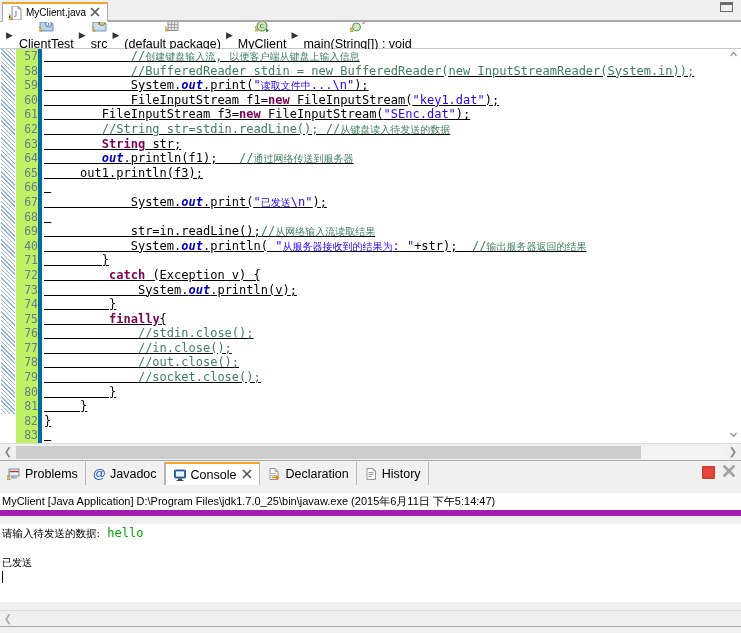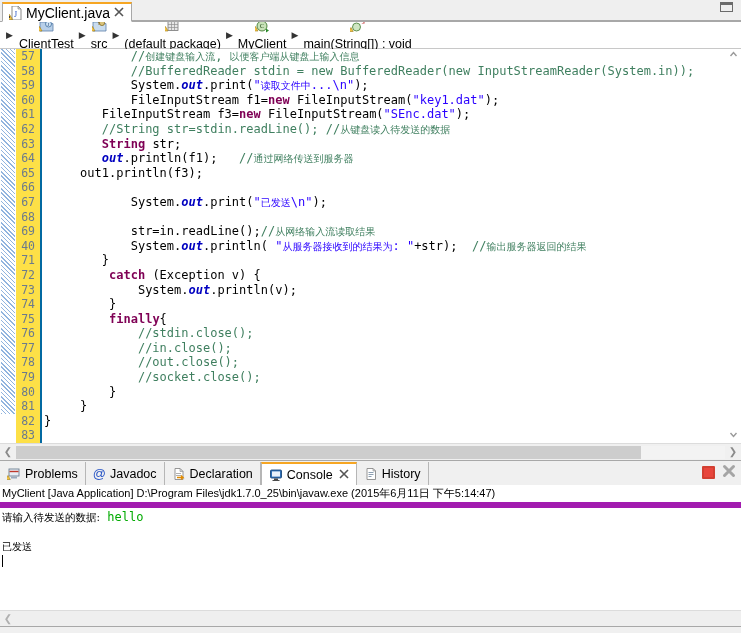--- a/index.html
+++ b/index.html
@@ -14,21 +14,21 @@
 
   
   .titlebar{height:21px;background:#efefef;position:relative;display:flex;align-items:flex-end;border-bottom:1px solid #a8a8a8;}
   .editor-tab{
     height:20px;display:flex;align-items:center;gap:4px;
     padding:0 7px 0 6px;background:#ffffff;
     border:1px solid #a8a8a8;border-bottom:1px solid #ffffff;
     border-top:2px solid #f6a623;
     margin-left:2px;box-sizing:border-box;position:relative;top:1px;
   }
-  .editor-tab .tab-label{font-size:14px;color:#000;}
+  .editor-tab .tab-label{font-size:10px;color:#000;}
   .tabstrip-rest{flex:1;height:20px;border-bottom:1px solid #a8a8a8;}
   .win-buttons{position:absolute;right:8px;top:2px;display:flex;gap:6px;align-items:center;}
   .win-btn{width:13px;height:10px;border:1.5px solid #6b6b6b;border-top-width:3px;box-sizing:border-box;}
 
   
   .breadcrumb{
     height:26px;background:#ffffff;display:flex;align-items:center;
     padding-left:4px;border-bottom:1px solid #c8c8c8;font-size:12.5px;
   }
   .crumb{display:flex;align-items:center;gap:4px;padding:0 2px;flex-direction:column;}
@@ -39,28 +39,28 @@
   
   .editor-wrap{flex:1;display:flex;flex-direction:column;background:#fff;min-height:0;position:relative;}
   .editor-body{flex:1;display:flex;overflow:hidden;position:relative;background:#fff;}
   .marker-col{width:16px;background:#ffffff;position:relative;}
   .marker-hatch{
     position:absolute;left:1px;top:0;width:14px;
     background-image:repeating-linear-gradient(45deg,#7da7d9 0 1px,#ffffff 1px 3px);
     opacity:.85;
   }
   .gutter{
-    width:26px;text-align:right;padding-right:5px;box-sizing:border-box;
+    width:26px;text-align:right;box-sizing:border-box;
     font-family:"DejaVu Sans Mono","Liberation Mono",monospace;font-size:11.5px;
-    color:#6b7a8d;background:#fde047;border-right:2px solid #0369a1;
+    color:#6b7a8d;background:#bef264;border-right:4px solid #0369a1;
   }
   .gutter div{height:14.6px;line-height:14.6px;}
   .code{
     flex:1;font-family:"DejaVu Sans Mono","Liberation Mono",monospace;
-    font-size:12px;white-space:pre;overflow:hidden;padding-left:2px;background:#fff;
+    font-size:12px;white-space:pre;overflow:hidden;padding-left:2px;background:#fff;text-decoration:underline;
   }
   .code div{height:14.6px;line-height:14.6px;}
   .kw{color:#7f0055;font-weight:bold;}
   .cm{color:#3f7f5f;}
   .st{color:#2a00ff;}
   .fld{color:#0000c0;font-style:italic;font-weight:bold;}
   .cjk{font-family:"DejaVu Sans","Liberation Sans",sans-serif;font-size:10px;}
 
   
   .vscroll{position:absolute;right:0;top:0;width:15px;bottom:0;background:#fff;}
@@ -68,21 +68,21 @@
 
   .hscroll{
     height:16px;background:#f0f0f0;display:flex;align-items:center;
     border-top:1px solid #dcdcdc;
   }
   .hs-btn{width:16px;text-align:center;color:#8a8a8a;font-size:10px;line-height:16px;}
   .hs-track{flex:1;height:13px;background:#f3f3f3;position:relative;}
   .hs-thumb{position:absolute;left:0;top:0;height:13px;width:625px;background:#cdcdcd;}
 
   
-  .bottom{height:165px;display:flex;flex-direction:column;background:#f0f0f0;border-top:1px solid #a8a8a8;}
+  .bottom{height:165px;display:flex;flex-direction:column;background:#f0f0f0;border-top:1px solid #a8a8a8;gap:8px;}
   .view-tabs{height:24px;display:flex;align-items:flex-end;background:#f0f0f0;position:relative;}
   .vtab{
     height:23px;display:flex;align-items:center;gap:4px;padding:0 7px;
     box-sizing:border-box;font-size:12.5px;color:#000;
     border-right:1px solid #b6b6b6;background:#f0f0f0;
   }
   .vtab.active{background:#ffffff;border-top:2px solid #f6a623;border-left:1px solid #b6b6b6;}
   .vtab-fill{flex:1;height:23px;border-bottom:0;}
   .vt-tools{position:absolute;right:5px;top:3px;display:flex;gap:7px;align-items:center;}
   .stop-ico{width:13px;height:13px;border:2px solid #d23f31;box-sizing:border-box;background:#e8453c;border-radius:1px;}
@@ -273,47 +273,47 @@
           </svg>
         </span>
         <span>Problems</span>
       </div>
 
       <div class="vtab">
         <span class="ico" style="color:#2a56c6;font-size:13px;line-height:14px;">@</span>
         <span>Javadoc</span>
       </div>
 
+      <div class="vtab active">
+        <span class="ico">
+          <svg width="14" height="14" viewBox="0 0 14 14">
+            <rect x="1.5" y="2" width="11" height="8" rx="1" fill="#2f6fb5" stroke="#1c4a7d" stroke-width=".9"></rect>
+            <rect x="3" y="3.4" width="8" height="5.2" fill="#eaf2fb"></rect>
+            <rect x="5" y="10.5" width="4" height="1.6" fill="#4a4a4a"></rect>
+            <rect x="3.5" y="12" width="7" height="1" fill="#4a4a4a"></rect>
+          </svg>
+        </span>
+        <span>Console</span>
+        <span style="margin-left:2px;">
+          <svg width="10" height="10" viewBox="0 0 10 10">
+            <path d="M1 1 L9 9 M9 1 L1 9" stroke="#555" stroke-width="1.6" fill="none"></path>
+          </svg>
+        </span>
+      </div>
+
       <div class="vtab">
         <span class="ico">
           <svg width="14" height="14" viewBox="0 0 14 14">
             <path d="M3 1.5h5l3 3v8H3z" fill="#fff" stroke="#8a8a8a" stroke-width=".9"></path>
             <path d="M8 1.5l3 3H8z" fill="#dcdcdc" stroke="#8a8a8a" stroke-width=".6"></path>
             <path d="M4 6.5h5 M4 8.5h5" stroke="#9a9a9a" stroke-width=".8"></path>
             <path d="M5 10.5h6l-2-2 M11 10.5l-2 2" stroke="#e08a00" stroke-width="1.3" fill="none"></path>
           </svg>
         </span>
         <span>Declaration</span>
-      </div>
-
-      <div class="vtab active">
-        <span class="ico">
-          <svg width="14" height="14" viewBox="0 0 14 14">
-            <rect x="1.5" y="2" width="11" height="8" rx="1" fill="#2f6fb5" stroke="#1c4a7d" stroke-width=".9"></rect>
-            <rect x="3" y="3.4" width="8" height="5.2" fill="#eaf2fb"></rect>
-            <rect x="5" y="10.5" width="4" height="1.6" fill="#4a4a4a"></rect>
-            <rect x="3.5" y="12" width="7" height="1" fill="#4a4a4a"></rect>
-          </svg>
-        </span>
-        <span>Console</span>
-        <span style="margin-left:2px;">
-          <svg width="10" height="10" viewBox="0 0 10 10">
-            <path d="M1 1 L9 9 M9 1 L1 9" stroke="#555" stroke-width="1.6" fill="none"></path>
-          </svg>
-        </span>
       </div>
 
       <div class="vtab">
         <span class="ico">
           <svg width="14" height="14" viewBox="0 0 14 14">
             <path d="M3 1.5h6l2.5 2.5v8.5H3z" fill="#fff" stroke="#8a8a8a" stroke-width=".9"></path>
             <path d="M9 1.5l2.5 2.5H9z" fill="#dcdcdc" stroke="#8a8a8a" stroke-width=".6"></path>
             <path d="M4.5 5.5h5 M4.5 7.5h5 M4.5 9.5h3" stroke="#7f93a8" stroke-width=".9"></path>
           </svg>
         </span>

